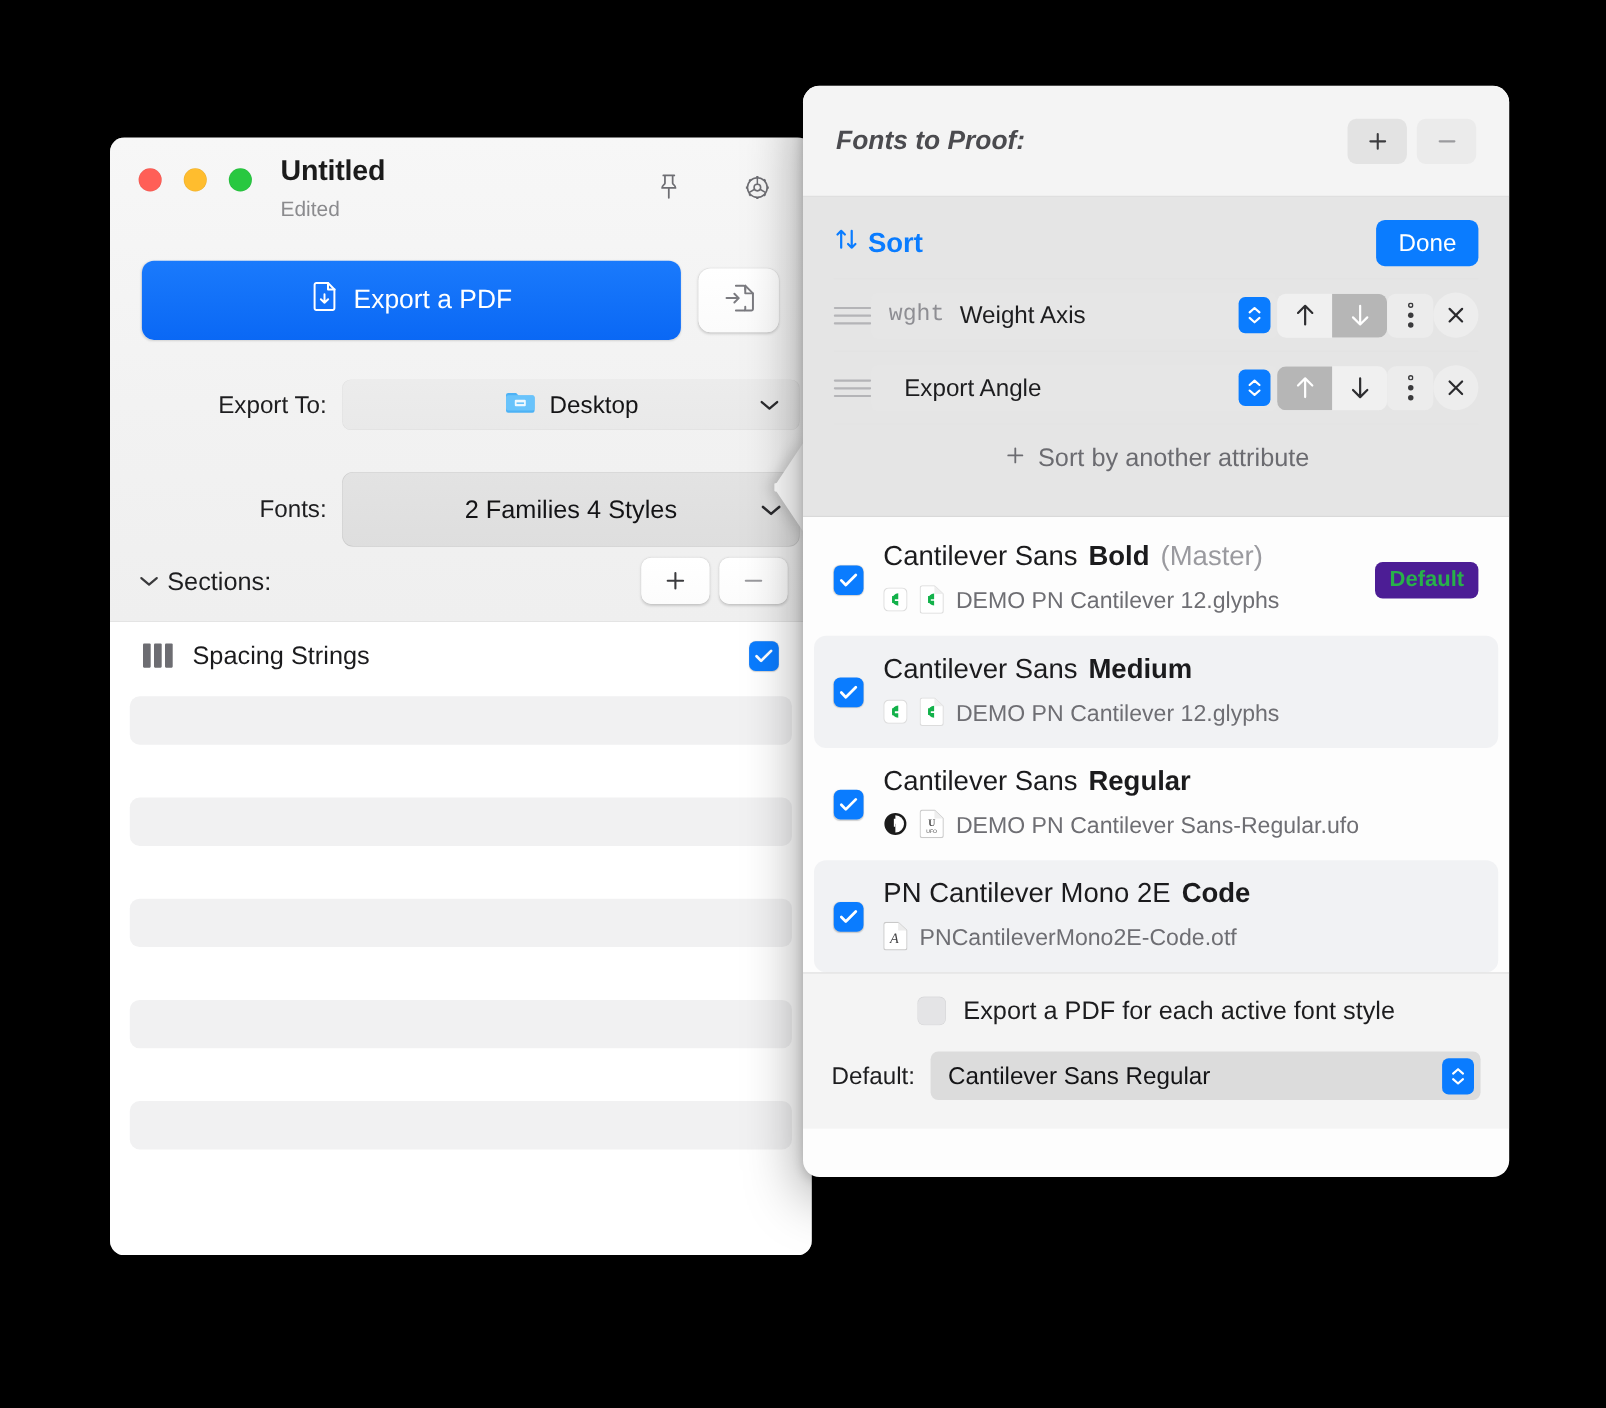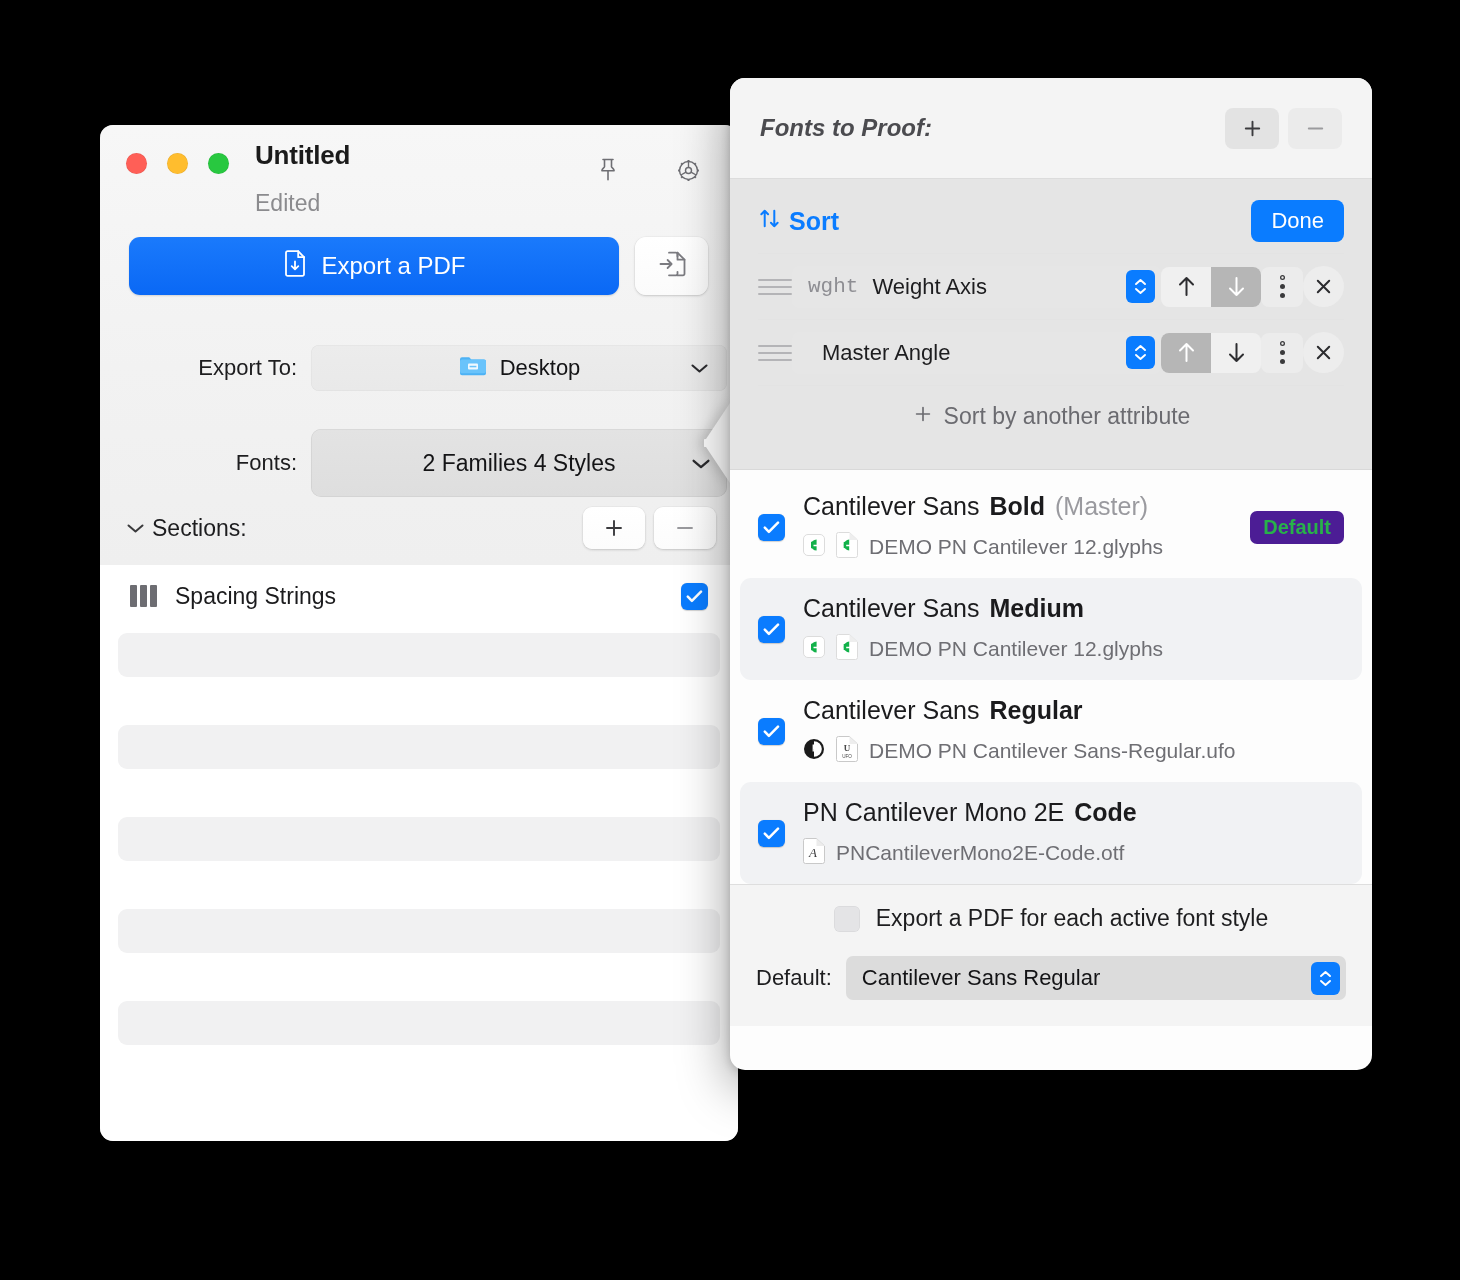--- a/index.html
+++ b/index.html
@@ -29,34 +29,34 @@
   }
   .traffic { position: absolute; top: 160px; display: flex; gap: 20px; left: 26px; }
   .tl { width: 21px; height: 21px; border-radius: 50%; }
   .tl.red    { background:#ff5f57; box-shadow: inset 0 0 0 .5px rgba(0,0,0,.09); }
   .tl.yellow { background:#ffbd2e; box-shadow: inset 0 0 0 .5px rgba(0,0,0,.09); }
   .tl.green  { background:#28c840; box-shadow: inset 0 0 0 .5px rgba(0,0,0,.09); }
   .traffic { top: 28px; }
 
   #win-title-wrap { position:absolute; left:155px; top:15px; }
   #win-title { font-size: 26px; font-weight: 700; color:#1b1b1b; letter-spacing:-.2px; }
-  #win-subtitle { font-size: 23px; color:#8b8b8e; margin-top: 19px; }
+  #win-subtitle { font-size: 19px; color:#8b8b8e; margin-top: 9px; }
 
   .title-icon-btn {
     position: absolute; top: 27px;
     width: 36px; height: 36px;
     display:flex; align-items:center; justify-content:center;
     color:#6e6e73;
   }
   #pin-btn { left: 490px; }
   #gear-btn { left: 570px; }
 
   #export-row { position:absolute; left: 29px; top: 112px; display:flex; align-items:center; gap: 16px; }
   #export-pdf-button {
-    width: 490px; height: 58px;
+    width: 490px; height: 72px;
     background: linear-gradient(180deg,#1a7afc 0%,#0a68f5 100%);
     border-radius: 11px;
     display:flex; align-items:center; justify-content:center; gap: 13px;
     color:#fff; font-size: 24px; font-weight: 500;
     box-shadow: 0 1px 2px rgba(0,0,0,.14);
     cursor: pointer;
   }
   #import-button {
     width: 73px; height: 58px;
     background: linear-gradient(180deg,#ffffff 0%,#fbfbfb 100%);
@@ -463,21 +463,21 @@
         </div>
 
         <div class="sort-row">
           <span class="drag-handle">
               <i></i>
               <i></i>
               <i></i>
             </span>
           <span class="attr-popup">
             <span class="attr-tag"></span>
-            <span>Master Angle</span>
+            <span>Export Angle</span>
             <span class="stepper">
               <svg width="13" height="8" viewBox="0 0 13 8" fill="none" stroke="#fff" stroke-width="1.9" stroke-linecap="round" stroke-linejoin="round">
                   <path d="M2 6L6.5 2 11 6"></path>
                 </svg>
               <svg width="13" height="8" viewBox="0 0 13 8" fill="none" stroke="#fff" stroke-width="1.9" stroke-linecap="round" stroke-linejoin="round">
                   <path d="M2 2l4.5 4L11 2"></path>
                 </svg>
             </span>
           </span>
           <span class="dir-group">

